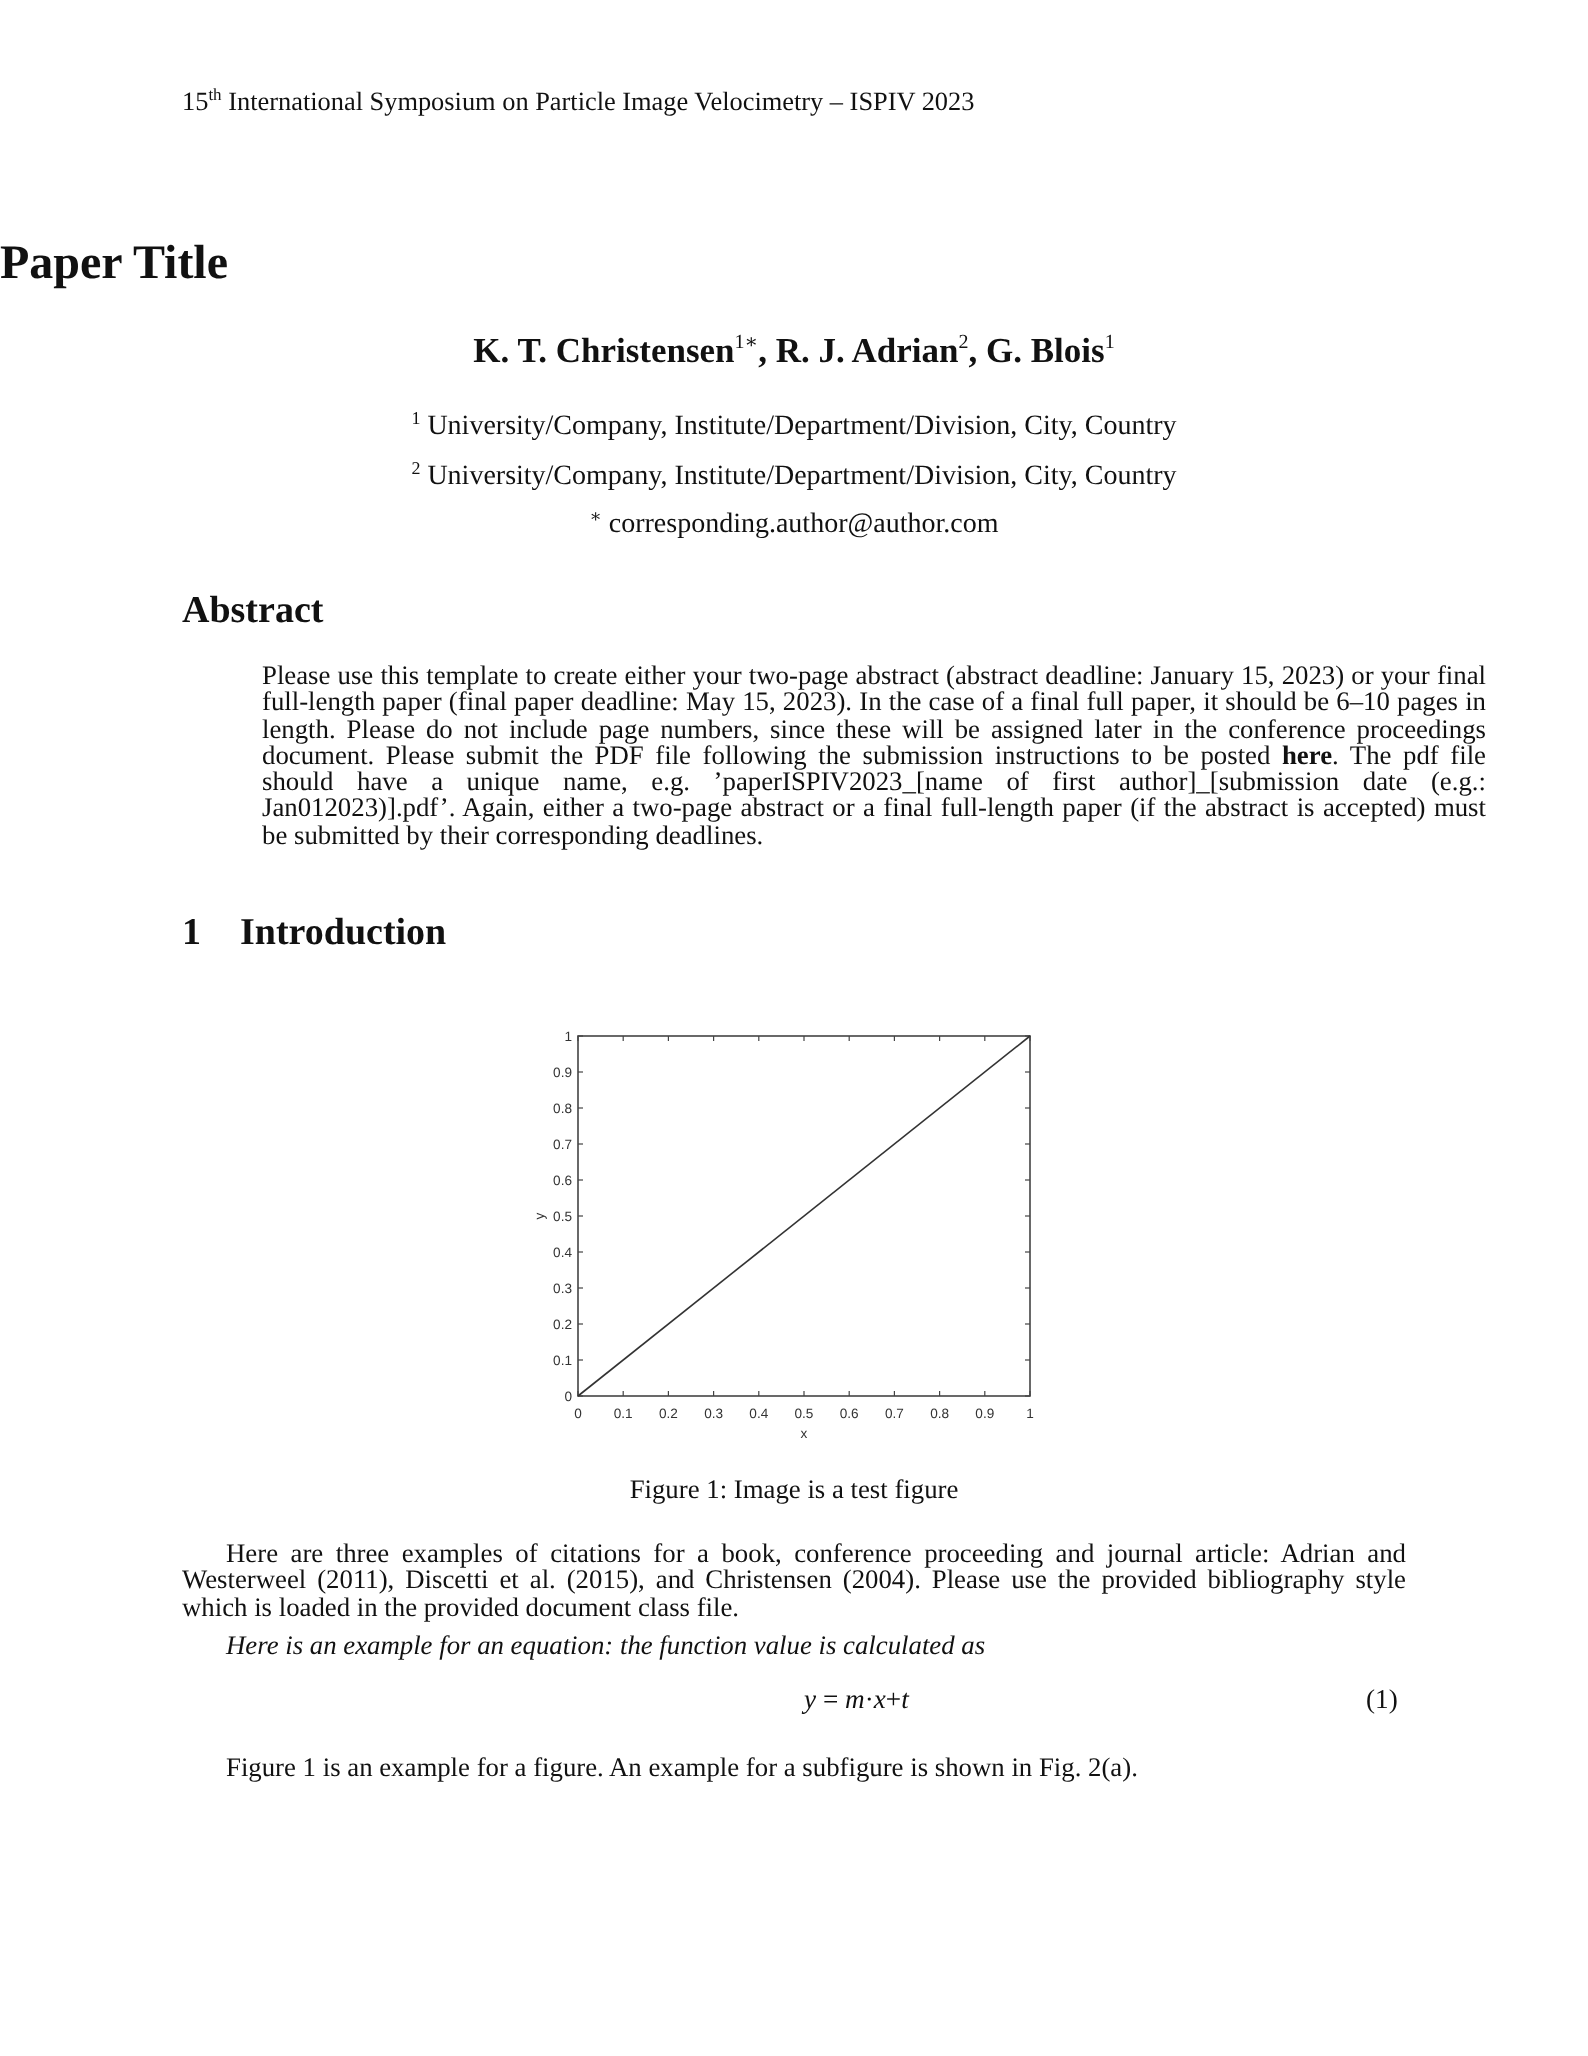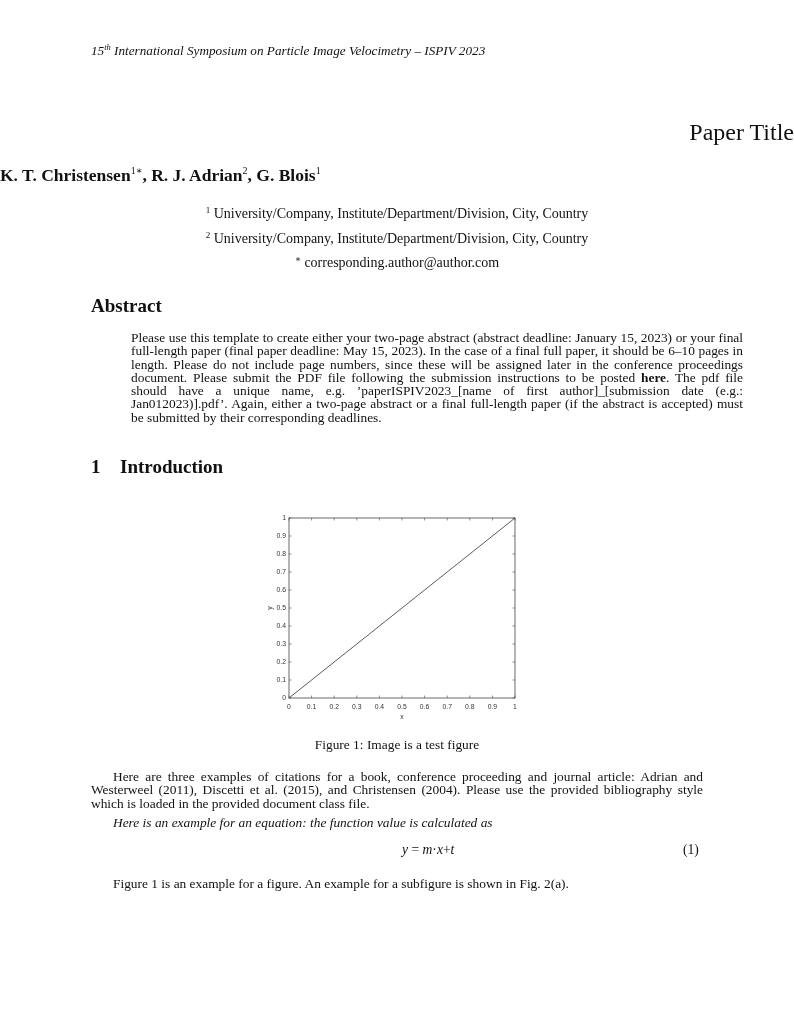--- a/index.html
+++ b/index.html
@@ -2,29 +2,29 @@
 <html><head>
   <meta charset="utf-8">
   <style>
     html, body { margin: 0; padding: 0; background: #ffffff; }
     body {
       width: 794px; height: 1028px; position: relative; overflow: hidden;
       font-family: "Liberation Serif", "DejaVu Serif", serif; color: #111;
     }
     .abs { position: absolute; }
     .conf-header {
-      left: 91px; top: 43px; font-style: italic; font-size: 13.2px; line-height: 15px;
+      left: 91px; top: 43px; font-size: 13.2px; line-height: 15px;
     }
     .conf-header sup { font-size: 8.5px; line-height: 0; vertical-align: 5px; }
     .title {
-      left: 0; width: 794px; top: 117px; text-align: right;
-      font-weight: normal; font-size: 24px; line-height: 30px;
+      left: 0; width: 794px; top: 117px; text-align: left;
+      font-weight: bold; font-size: 24px; line-height: 30px;
     }
     .authors {
-      left: 0; width: 794px; top: 164px; text-align: left;
+      left: 0; width: 794px; top: 164px; text-align: center;
       font-weight: bold; font-size: 17.5px; line-height: 22px;
     }
     .authors sup { font-size: 10px; font-weight: normal; vertical-align: 7px; line-height: 0; }
     .affil {
       left: 0; width: 794px; text-align: center; font-size: 14px; line-height: 17px;
     }
     .affil sup { font-size: 9px; vertical-align: 5px; line-height: 0; }
     .h-abstract { left: 91px; top: 295px; font-weight: bold; font-size: 19px; line-height: 22px; }
     .para {
       left: 91px; width: 612px; font-size: 13.4px; line-height: 13.3px; text-align: justify;

